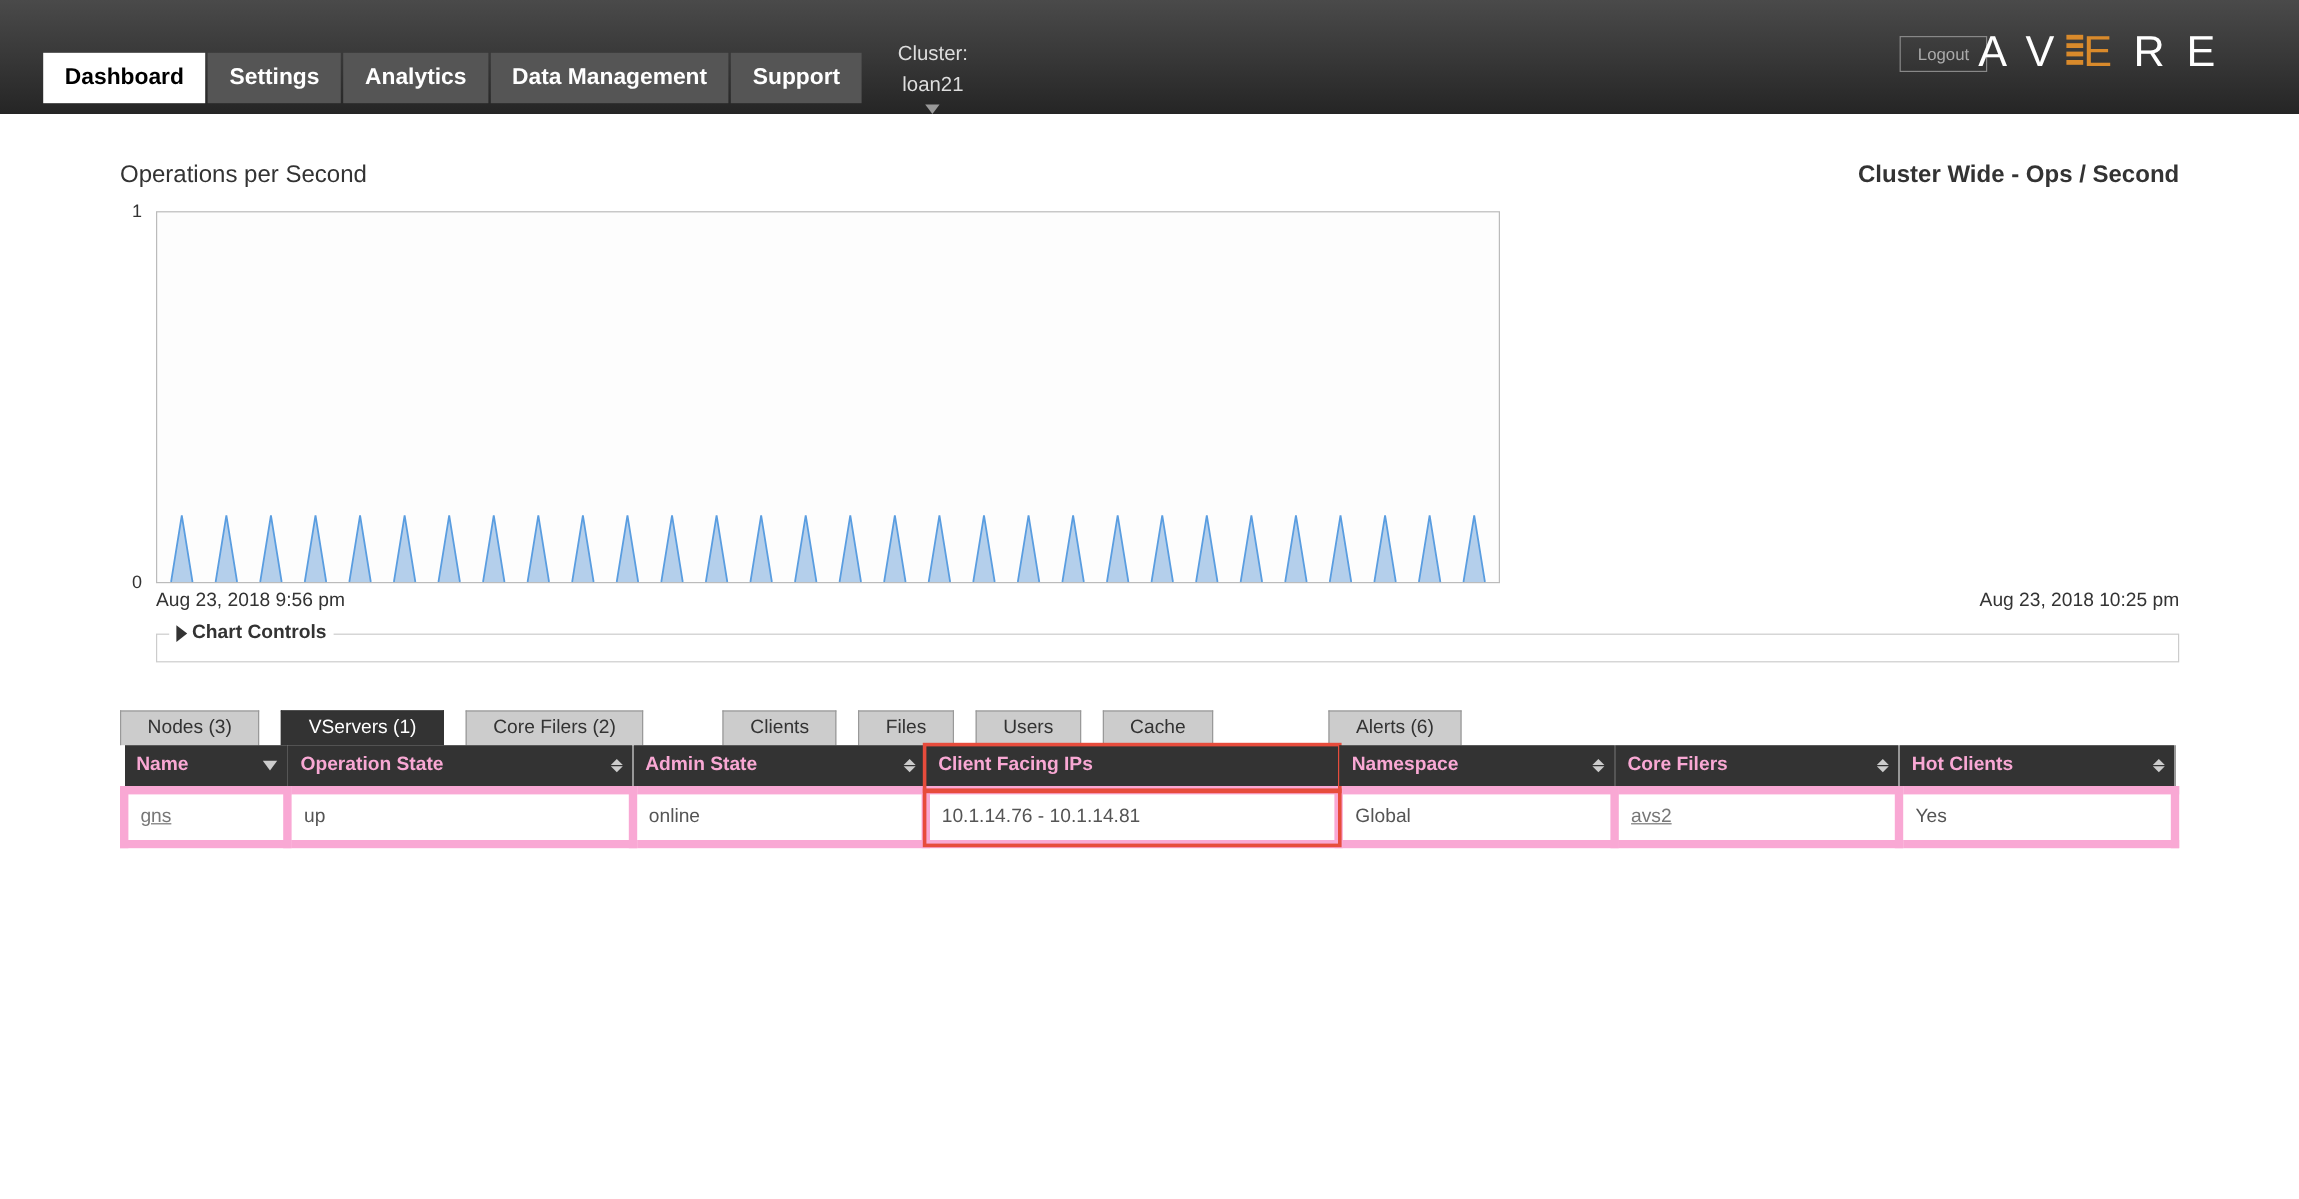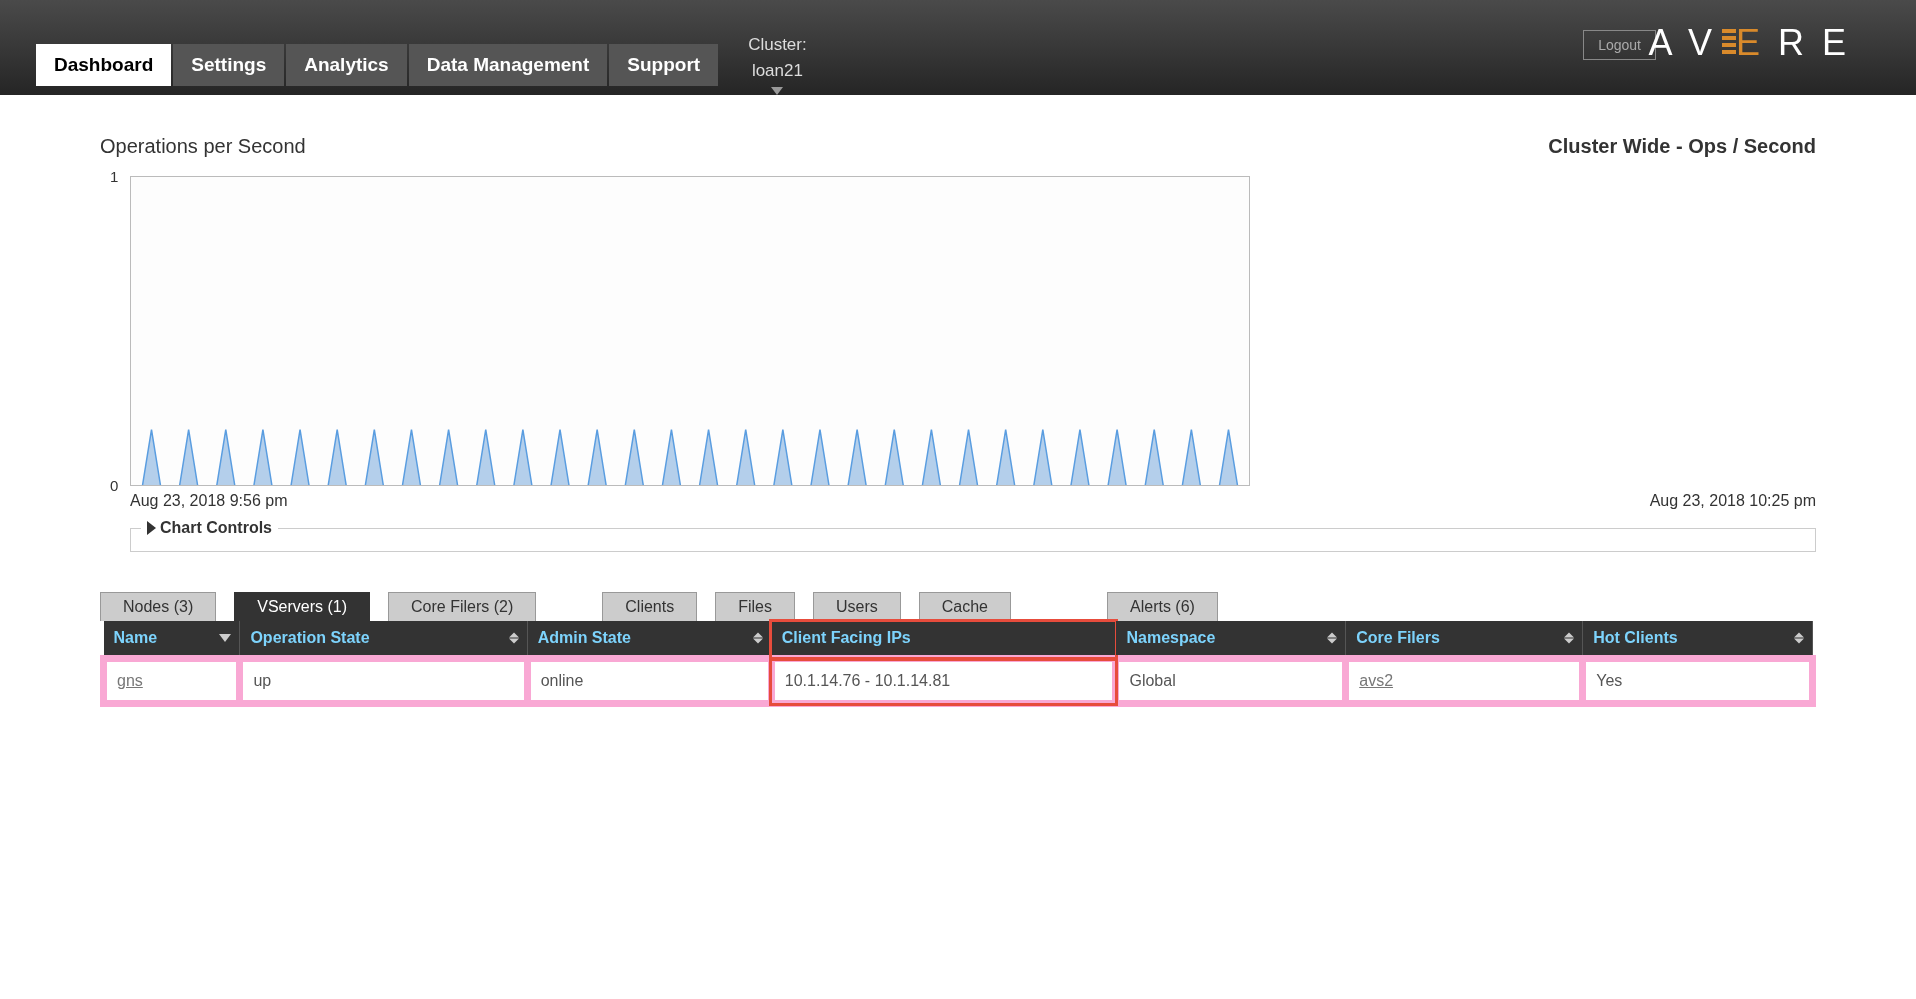--- a/index.html
+++ b/index.html
@@ -27,21 +27,21 @@
   .controls-row { margin-top: 18px; border: 1px solid #ccc; padding: 4px 4px 8px 8px; position: relative; }
   .controls-label { position: absolute; top: -10px; left: 10px; background: #fff; padding: 0 6px; font-weight: bold; font-size: 16px; display: flex; align-items: center; gap: 4px; }
   .controls-label .tri2 { width: 0; height: 0; border-top: 7px solid transparent; border-bottom: 7px solid transparent; border-left: 9px solid #333; }
   .controls-body { height: 10px; }
   .lower-tabs { margin-top: 40px; display: flex; gap: 18px; }
   .lower-tabs .gap { width: 30px; }
   .lower-tabs .gap2 { width: 60px; }
   .lt { background: #ccc; color: #333; border: 1px solid #999; border-bottom: none; padding: 5px 22px; font-size: 16px; cursor: pointer; }
   .lt.active { background: #333; color: #fff; border-color: #333; }
   table.data { width: 100%; border-collapse: collapse; }
-  table.data th { background: #333; color: #7dd3fc; text-align: left; padding: 8px 10px; font-size: 16px; border-right: 1px solid #555; position: relative; }
+  table.data th { background: #333; color: #f9a8d4; text-align: left; padding: 8px 10px; font-size: 16px; border-right: 1px solid #555; position: relative; }
   table.data th .sort { position: absolute; right: 8px; top: 50%; transform: translateY(-50%); display: flex; flex-direction: column; gap: 1px; }
   table.data th .sort .up { width: 0; height: 0; border-left: 5px solid transparent; border-right: 5px solid transparent; border-bottom: 5px solid #ccc; }
   table.data th .sort .dn { width: 0; height: 0; border-left: 5px solid transparent; border-right: 5px solid transparent; border-top: 5px solid #ccc; }
   table.data th .sortdn { position: absolute; right: 8px; top: 50%; transform: translateY(-50%); width: 0; height: 0; border-left: 6px solid transparent; border-right: 6px solid transparent; border-top: 8px solid #ccc; }
   table.data td { padding: 10px 10px; font-size: 16px; color: #555; border: 7px solid #f9a8d4; margin-left: 48px; }
   table.data td a { color: #777; text-decoration: underline; }
   .highlight-box { outline: 3px solid #e74c3c; outline-offset: -1px; }
   col.c0 { width: 95px; }
   col.c1 { width: 200px; }
   col.c2 { width: 170px; }

